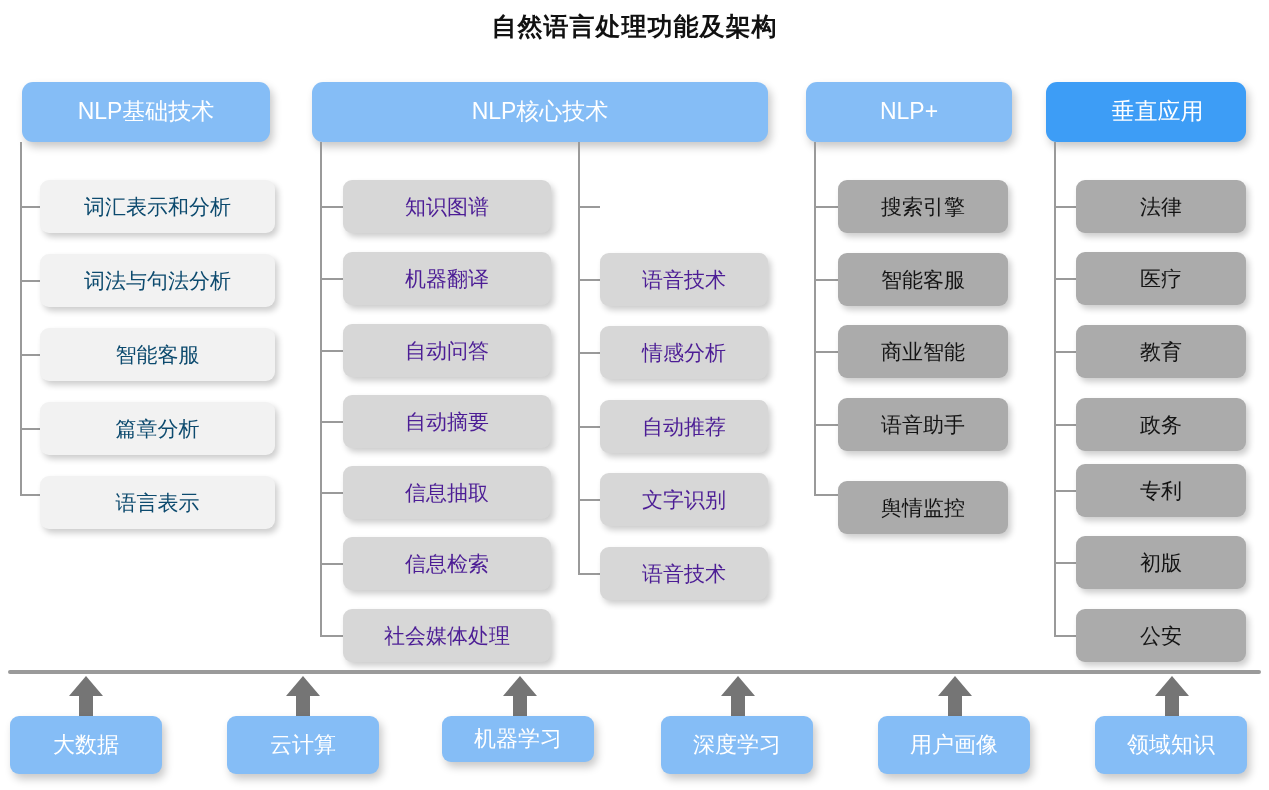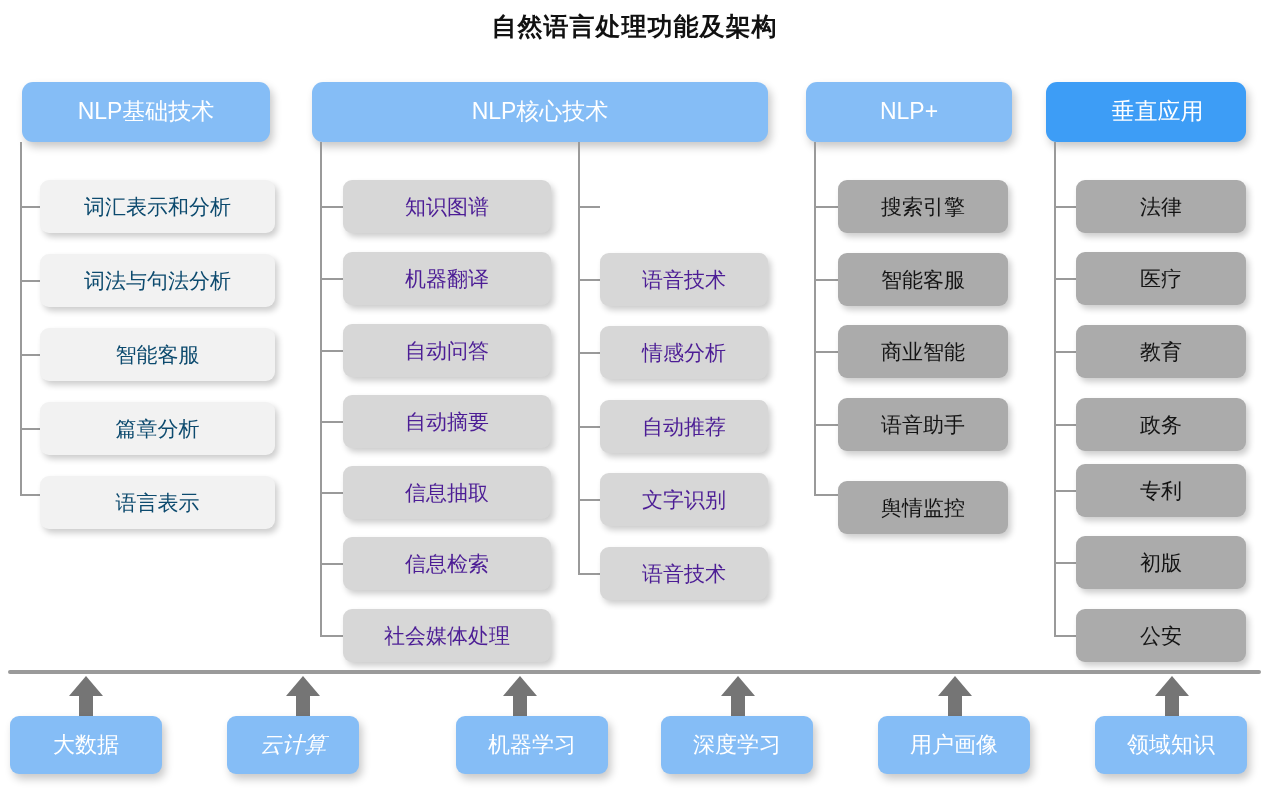--- a/index.html
+++ b/index.html
@@ -209,19 +209,19 @@
   <div class="uparrow" style="left:938px; top:676px;">
     <div class="head"></div>
       <div class="shaft"></div>
     </div>
   <div class="uparrow" style="left:1155px;top:676px;">
     <div class="head"></div>
       <div class="shaft"></div>
     </div>
 
   <div class="node found" style="left:10px;   top:716px; width:152px; height:58px;">大数据</div>
-  <div class="node found" style="left:227px;  top:716px; width:132px; height:58px;font-style:italic;">云计算</div>
-  <div class="node found" style="left:456px;  top:716px; width:152px; height:58px;">机器学习</div>
+  <div class="node found" style="left:227px;  top:716px; width:152px; height:58px;">云计算</div>
+  <div class="node found" style="left:442px;  top:716px; width:152px; height:46px;">机器学习</div>
   <div class="node found" style="left:661px;  top:716px; width:152px; height:58px;">深度学习</div>
   <div class="node found" style="left:878px;  top:716px; width:152px; height:58px;">用户画像</div>
   <div class="node found" style="left:1095px; top:716px; width:152px; height:58px;">领域知识</div>
 
 </div>
 
 </body></html>

